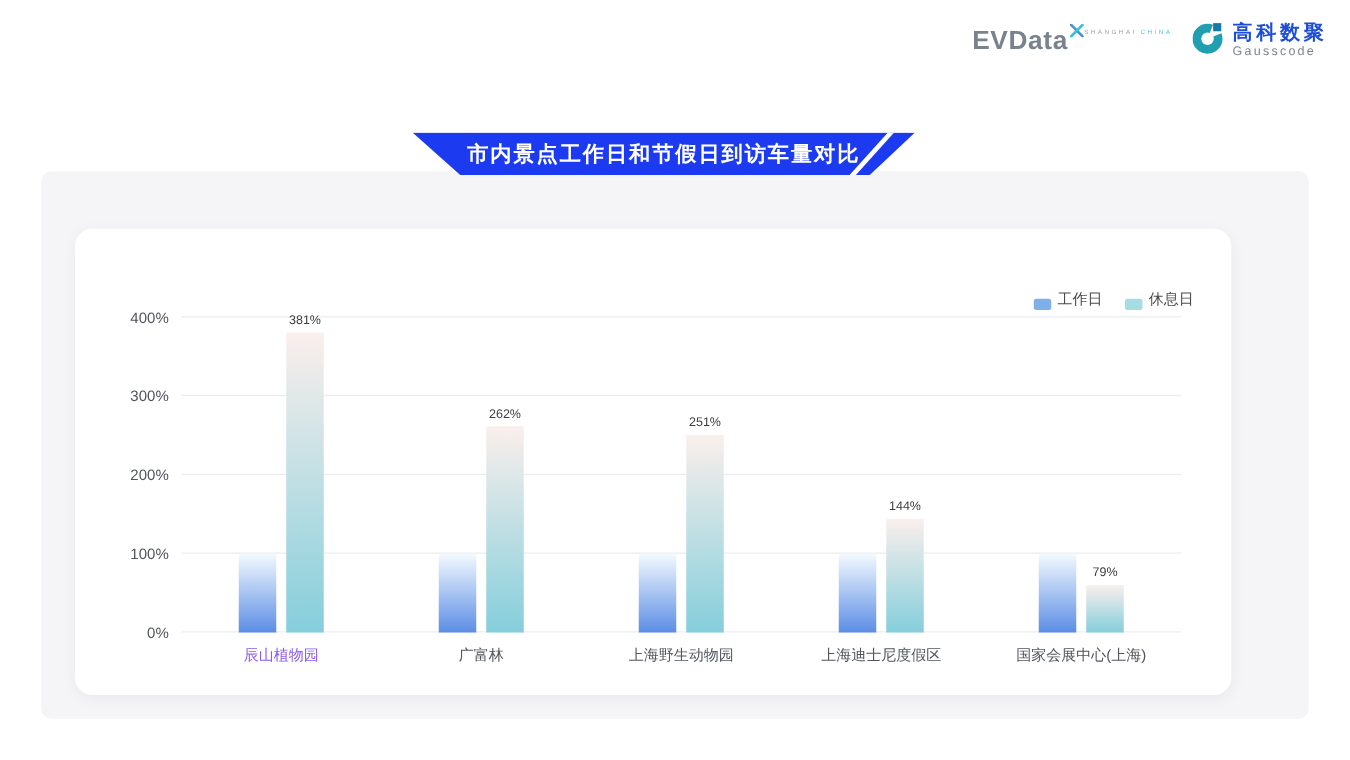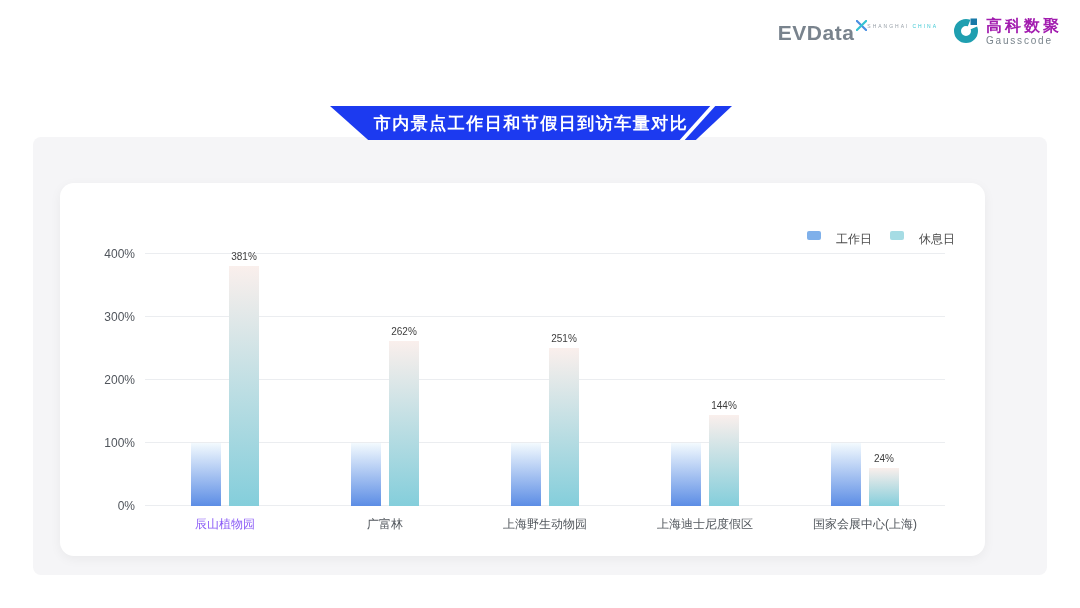--- a/index.html
+++ b/index.html
@@ -13,42 +13,42 @@
   .logos{position:absolute;top:16px;right:18px;display:flex;align-items:center;gap:16px;}
   .evdata{display:flex;flex-direction:row;align-items:flex-start;}
   .evdata-row{display:flex;align-items:flex-start;line-height:1;}
   .evdata-text{font-size:21px;font-weight:bold;color:#79838d;letter-spacing:.5px;}
   .evdata-x{margin-left:2px;margin-top:-4px;}
   .evdata-sub{font-size:5px;letter-spacing:2px;margin-top:2px;line-height:1;}
   .evdata-sub .s1{color:#98a0a8;}
   .evdata-sub .s2{color:#3fc8d4;margin-left:3px;}
   .gausscode{display:flex;align-items:center;gap:6px;}
   .gc-text{display:flex;flex-direction:column;line-height:1;}
-  .gc-cn{font-size:16px;font-weight:bold;color:#a21caf;letter-spacing:3px;}
+  .gc-cn{font-size:16px;font-weight:bold;color:#1d4ed8;letter-spacing:3px;}
   .gc-en{font-size:10px;color:#79848c;letter-spacing:1.8px;margin-top:2px;}
 
   
   .banner{
     position:absolute;left:330px;top:106px;width:402px;height:34px;
     clip-path:polygon(0 0,100% 0,91% 100%,9.5% 100%);
     display:flex;align-items:center;justify-content:center;z-index:5;
   }
   .banner::after{
     content:"";position:absolute;top:0;bottom:0;right:32px;width:5px;
     background:#ffffff;transform:skewX(-42deg);
   }
   .banner-text{color:#ffffff;font-size:17px;font-weight:bold;letter-spacing:1.5px;position:relative;}
 
   
   .panel{position:absolute;left:33px;top:137px;width:1014px;height:438px;background:#f5f5f7;border-radius:8px;}
   .card{position:absolute;left:27px;top:46px;width:925px;height:373px;background:#ffffff;border-radius:14px;box-shadow:0 3px 12px rgba(0,0,0,0.05);}
 
   
   .legend{position:absolute;top:48px;right:30px;display:flex;gap:18px;align-items:center;}
-  .legend-item{display:flex;align-items:flex-start;gap:15px;cursor:pointer;}
+  .legend-item{display:flex;align-items:flex-end;gap:5px;cursor:pointer;}
   .legend-swatch{width:14px;height:9px;border-radius:2px;}
   .legend-label{font-size:12px;color:#4a4a4a;}
 
   
   .plot{position:absolute;left:85px;right:40px;top:71px;bottom:50px;}
   .gridline{position:absolute;left:0;right:0;height:1px;background:#ebedf0;}
   .ytick{position:absolute;right:calc(100% + 10px);font-size:12px;color:#50555c;white-space:nowrap;}
   .groups{position:absolute;left:0;right:0;top:0;bottom:0;display:flex;}
   .group{flex:1;display:flex;align-items:flex-end;justify-content:center;gap:8px;position:relative;height:100%;}
   .bar{width:30px;position:relative;}
@@ -139,20 +139,20 @@
           <div class="group">
             <div class="bar" style="height: 25%; background: linear-gradient(rgb(243, 250, 254), rgb(92, 141, 229));"></div>
             <div class="bar" style="height: 36%; background: linear-gradient(rgb(250, 239, 236), rgb(132, 206, 219));">
               <span class="bar-label" style="color: rgb(61, 61, 61);">144%</span>
             </div>
             <div class="xlabel" style="color: rgb(81, 86, 92);">上海迪士尼度假区</div>
           </div>
           <div class="group">
             <div class="bar" style="height: 25%; background: linear-gradient(rgb(243, 250, 254), rgb(92, 141, 229));"></div>
             <div class="bar" style="height: 15%; background: linear-gradient(rgb(250, 239, 236), rgb(132, 206, 219));">
-              <span class="bar-label" style="color: rgb(61, 61, 61);">24%</span>
+              <span class="bar-label" style="color: rgb(61, 61, 61);">79%</span>
             </div>
             <div class="xlabel" style="color: rgb(81, 86, 92);">国家会展中心(上海)</div>
           </div>
         </div>
       </div>
   </div>
 </div>
 
 </body></html>

